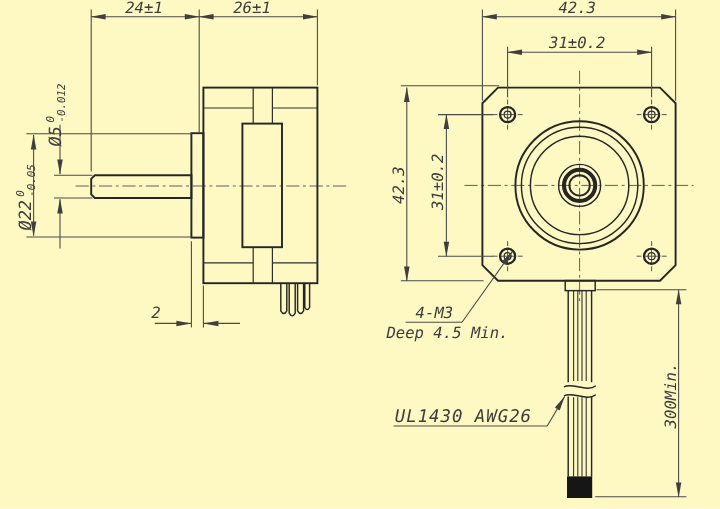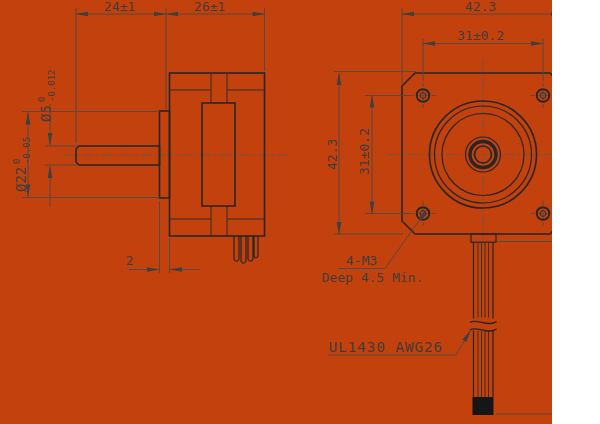--- a/index.html
+++ b/index.html
@@ -1,16 +1,16 @@
 <!DOCTYPE html>
 <html><head>
 <meta charset="utf-8">
 <style>
   html,body{margin:0;padding:0;background:#ffffff;}
-  .stage{width:552px;height:424px;background:#c2410c;overflow:hidden;position:relative;}
+  .stage{width:600px;height:424px;background:#fef9c3;overflow:hidden;position:relative;font-style:italic;}
   svg{display:block;}
   .obj{fill:none;stroke:#262626;stroke-width:1.6;stroke-linejoin:miter;}
   .obj2{fill:none;stroke:#262626;stroke-width:1.2;}
   .thin{fill:none;stroke:#2e2e2e;stroke-width:1;}
   .dim{fill:none;stroke:#4a4a4a;stroke-width:0.9;}
   .dl{fill:none;stroke:#4a4a4a;stroke-width:0.9;marker-start:url(#arr);marker-end:url(#arr);}
   .dle{fill:none;stroke:#4a4a4a;stroke-width:0.9;marker-end:url(#arr);}
   .cl{fill:none;stroke:#5a5a5a;stroke-width:0.8;stroke-dasharray:11 3 2.5 3;}
   .tick{fill:none;stroke:#4a4a4a;stroke-width:0.8;stroke-dasharray:4 2 13 2;}
   text{font-family:"DejaVu Sans Mono","Liberation Mono",monospace;font-size:13px;fill:#3d3d3d;}

